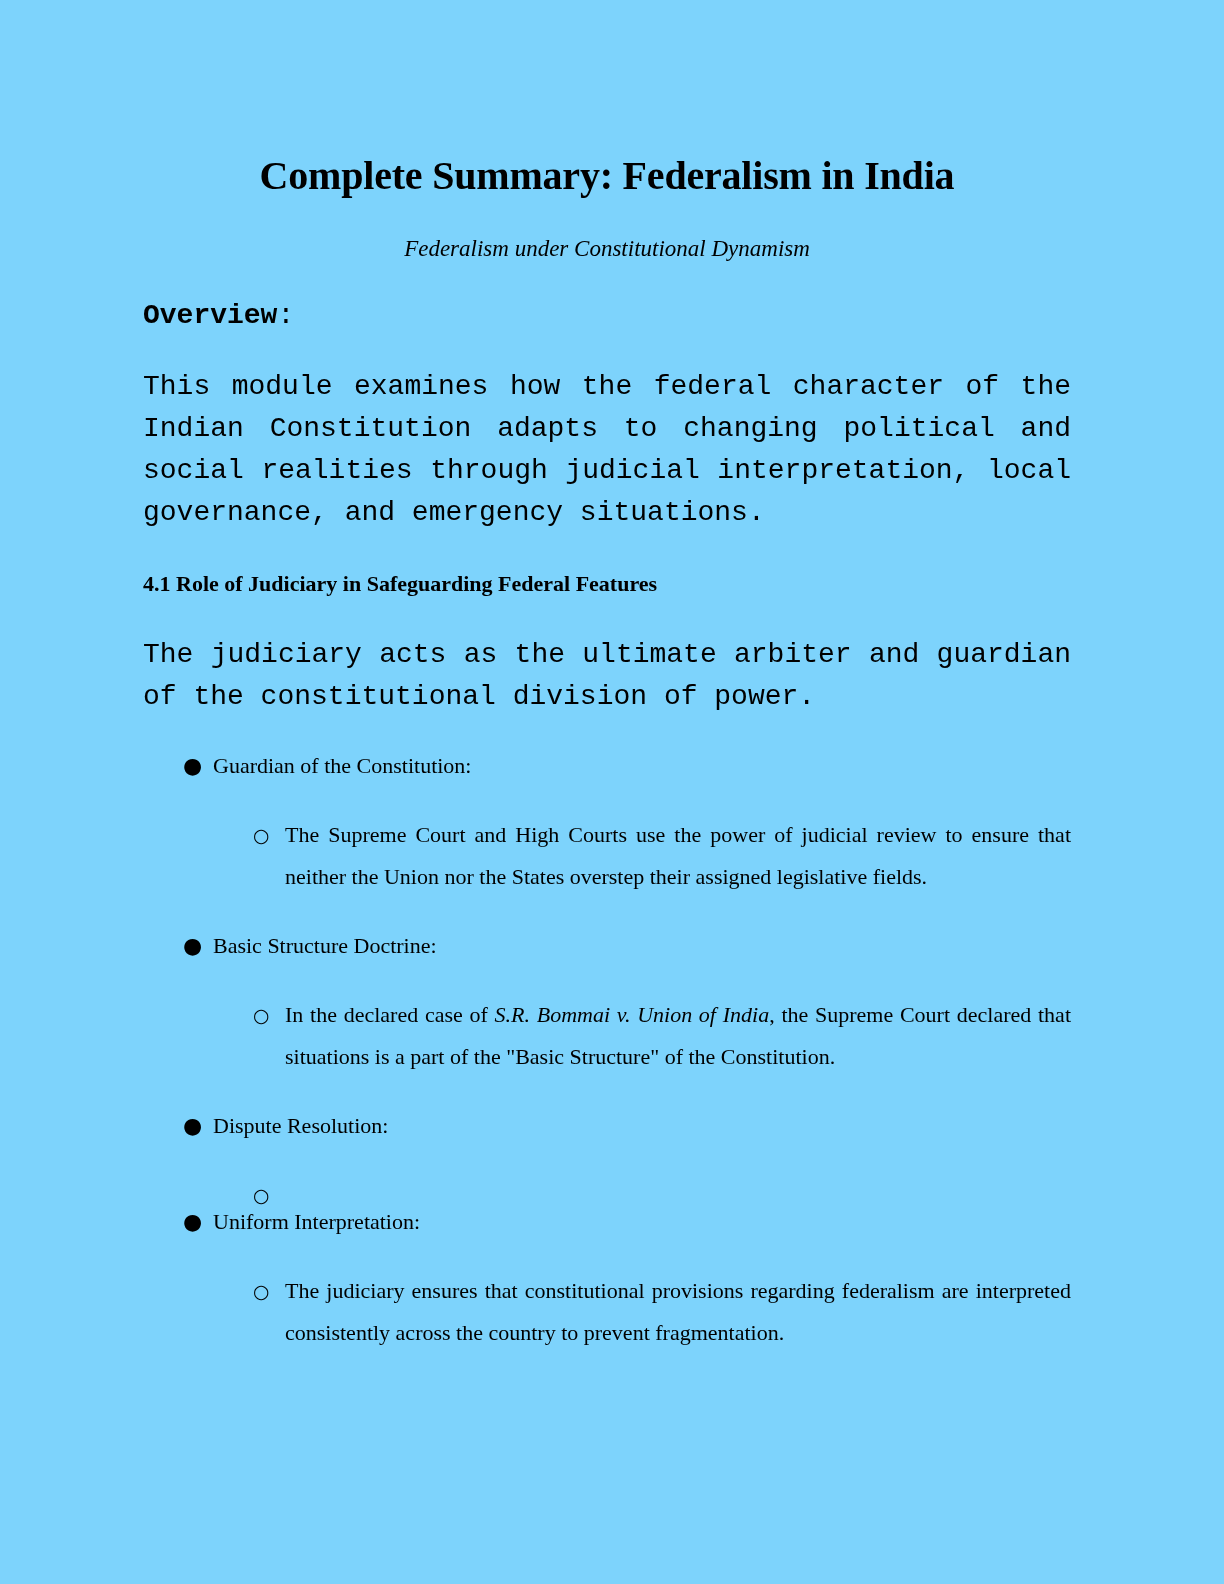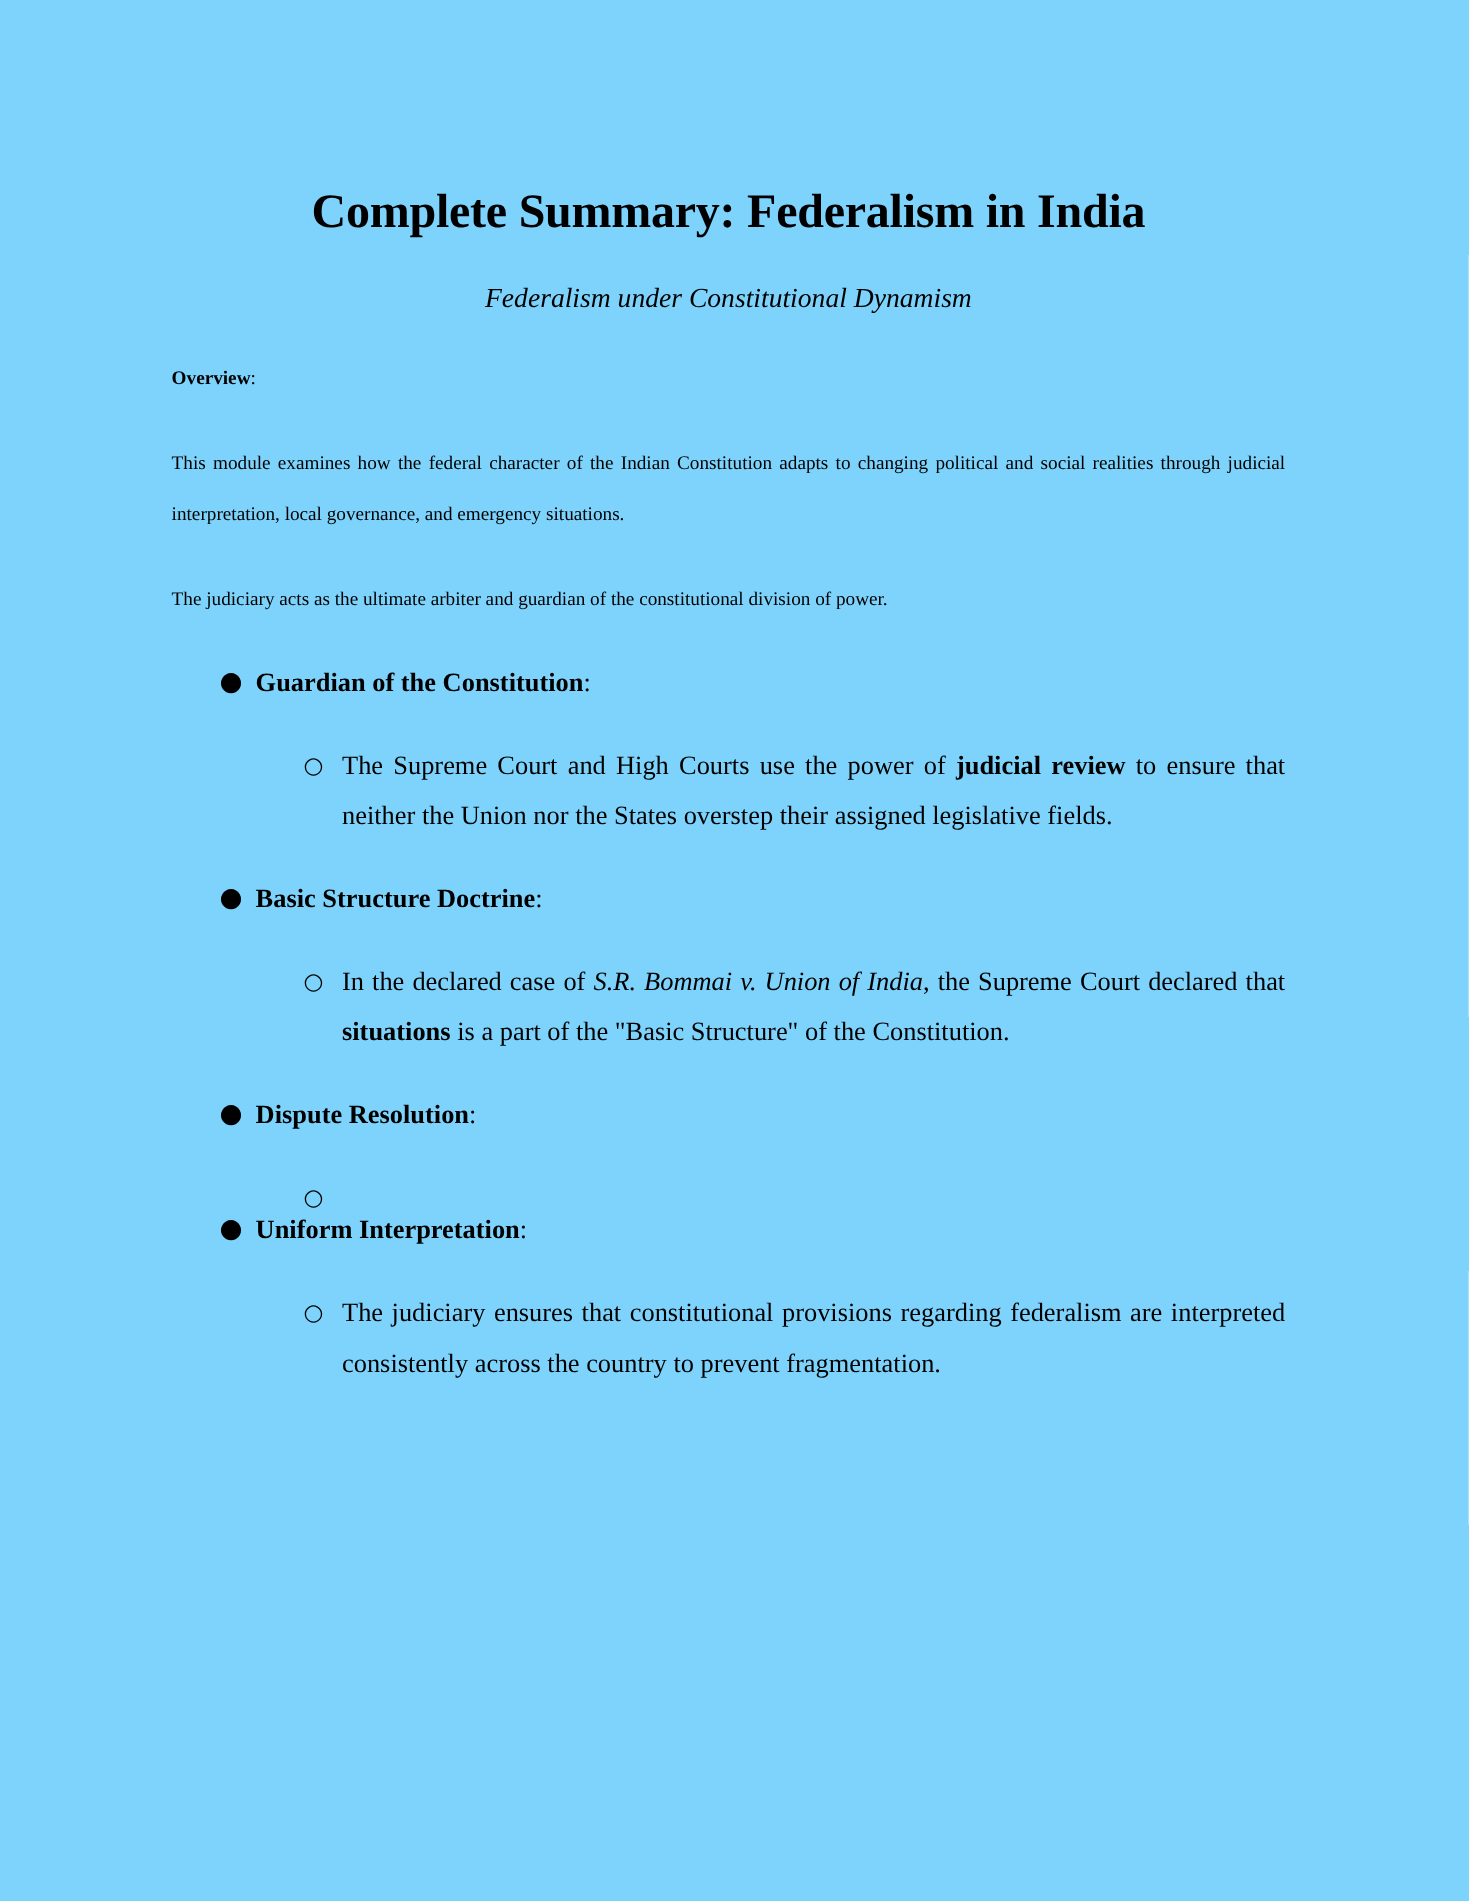--- a/index.html
+++ b/index.html
@@ -51,24 +51,25 @@
     font-size: 23px;
     font-weight: normal;
     font-style: italic;
     line-height: 1.25;
   }
 
   
   .para {
     margin: 0;
     padding-top: 29px;
-    font-size: 16px;
+    font-size: 28px;
     line-height: 42px;
     text-align: justify;
     text-justify: inter-word;
+    font-family: Liberation Mono, monospace;
   }
 
   .para.first-after-subtitle {
     padding-top: 31px;
   }
 
   .lead-label {
     font-weight: bold;
   }
 
@@ -132,37 +133,38 @@
     top: 27px;
     font-size: 19px;
     line-height: 42px;
     font-family: "DejaVu Sans", sans-serif;
   }
 
   li.bullet2 > .b2-text {
     display: block;
   }
 
-  b, strong { font-weight: bold; margin-top: 13px; }
+  b, strong { font-weight: normal; margin-top: 13px; }
   .bi { font-weight: normal; font-style: italic; }
 </style>
 </head>
 <body>
 
 <div class="page">
   <div class="content">
 
     <h1 class="doc-title">Complete Summary: Federalism in India</h1>
 
     <div class="doc-subtitle">Federalism under Constitutional Dynamism</div>
 
     <p class="para first-after-subtitle"><span class="lead-label">Overview</span><span>:</span></p>
 
     <p class="para">This module examines how the federal character of the Indian Constitution adapts to changing political and social realities through judicial interpretation, local governance, and emergency situations.</p>
 
+    <h2 class="section-heading">4.1 Role of Judiciary in Safeguarding Federal Features</h2>
 
     <p class="para">The judiciary acts as the ultimate arbiter and guardian of the constitutional division of power.</p>
 
     <ul class="level1">
 
       <li class="bullet1">
         <span class="marker1">●</span>
         <span class="b1-text"><b>Guardian of the Constitution</b><span>:</span></span>
         <ul class="level2">
           <li class="bullet2">

